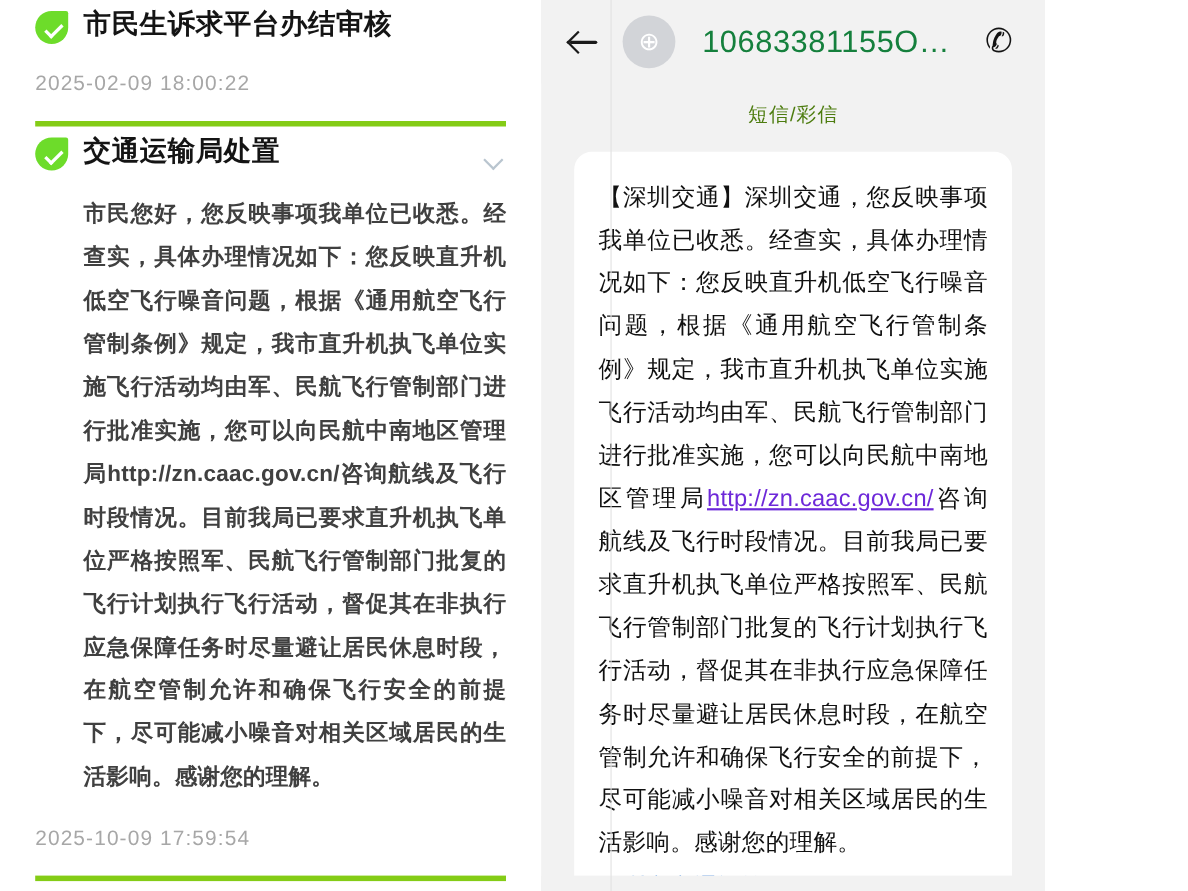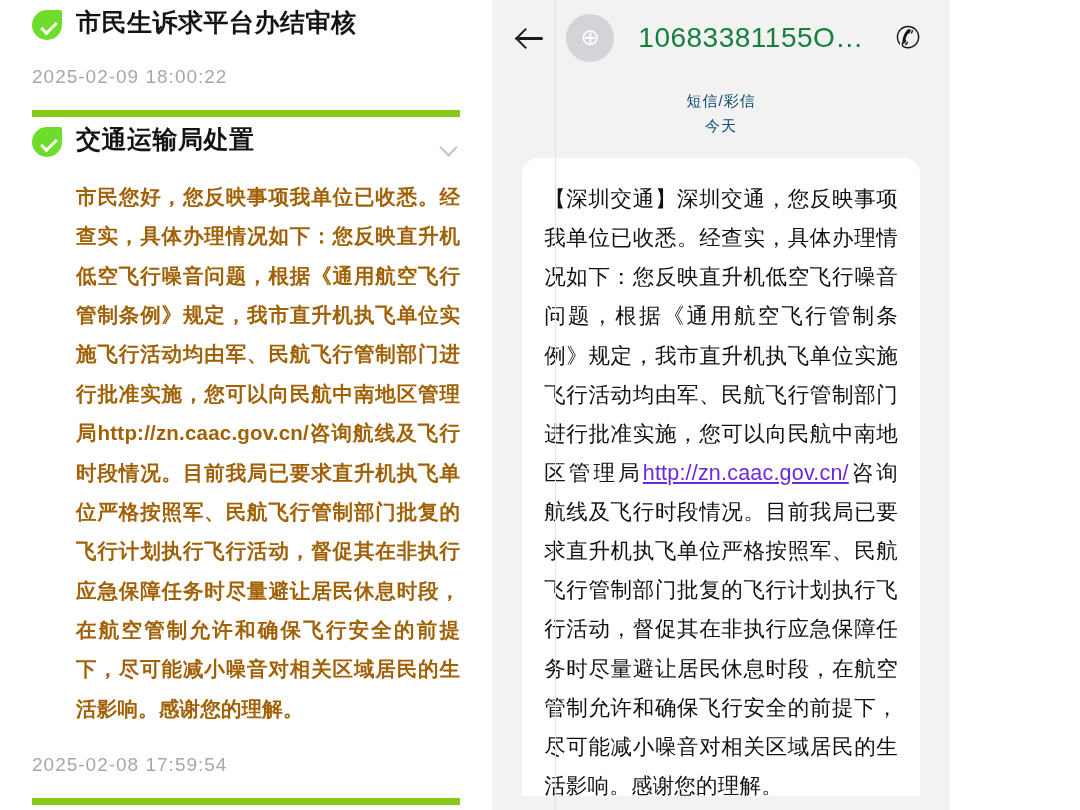--- a/index.html
+++ b/index.html
@@ -76,36 +76,36 @@
     position: absolute;
     left: 4px; top: 4px;
     width: 11px; height: 11px;
     border-right: 2px solid #b9c5cf;
     border-bottom: 2px solid #b9c5cf;
     transform: rotate(45deg);
   }
   .entry-body {
     font-size: 20.5px;
     line-height: 1.92;
-    color: #a16207;
+    color: #404040;
     font-weight: bold;
     letter-spacing: 0.2px;
     padding-left: 44px;
     padding-top: 18px;
     text-align: justify;
   }
   .timestamp {
     font-size: 19px;
     color: #a7a7a7;
     padding-left: 0px;
     letter-spacing: 1px;
   }
   .ts-row {
     padding: 26px 0 22px 0;
-    border-bottom: 7px solid #84cc16;
+    border-bottom: 5px solid #84cc16;
   }
   .ts-row.no-border { border-bottom: none; }
 
   
   .right-panel {
     width: 525px;
     height: 810px;
     background: #f2f2f2;
     position: relative;
     overflow: hidden;
@@ -171,22 +171,22 @@
     flex: 0 0 40px;
     position: relative;
     cursor: pointer;
     font-size: 30px;
     color: #141414;
     text-align: center;
     line-height: 40px;
   }
   .meta-line {
     text-align: center;
-    font-size: 15px;
-    color: #0c4a6e;
+    font-size: 18px;
+    color: #4d7c0f;
     margin-top: 16px;
     letter-spacing: 1px;
   }
   .meta-line.second { margin-top: 6px; }
 
   .bubble-wrap { padding: 22px 30px 0 30px; }
   .bubble {
     background: #ffffff;
     border-radius: 16px;
     padding: 22px 22px 20px 22px;
@@ -237,21 +237,21 @@
     </div>
 
     <div class="entry">
       <div class="entry-head">
         <span class="leaf-icon"></span>
         <div class="entry-title">交通运输局处置</div>
         <span class="chevron"></span>
       </div>
       <div class="entry-body">市民您好，您反映事项我单位已收悉。经查实，具体办理情况如下：您反映直升机低空飞行噪音问题，根据《通用航空飞行管制条例》规定，我市直升机执飞单位实施飞行活动均由军、民航飞行管制部门进行批准实施，您可以向民航中南地区管理局http://zn.caac.gov.cn/咨询航线及飞行时段情况。目前我局已要求直升机执飞单位严格按照军、民航飞行管制部门批复的飞行计划执行飞行活动，督促其在非执行应急保障任务时尽量避让居民休息时段，在航空管制允许和确保飞行安全的前提下，尽可能减小噪音对相关区域居民的生活影响。感谢您的理解。</div>
       <div class="ts-row">
-        <div class="timestamp">2025-02-08 17:59:54</div>
+        <div class="timestamp">2025-10-09 17:59:54</div>
       </div>
     </div>
 
     <div class="entry">
       <div class="ts-row no-border">
         
       </div>
     </div>
 
   </div>
@@ -263,21 +263,20 @@
     <div class="rp-header">
       <span class="back-arrow"></span>
       <span class="avatar-circle">
         <span class="bell">⊕</span>
       </span>
       <div class="rp-title">10683381155O…</div>
       <span class="phone-icon">✆</span>
     </div>
 
     <div class="meta-line">短信/彩信</div>
-    <div class="meta-line second">今天</div>
 
     <div class="bubble-wrap">
       <div class="bubble">
         <span>【深圳交通】深圳交通，您反映事项我单位已收悉。经查实，具体办理情况如下：您反映直升机低空飞行噪音问题，根据《通用航空飞行管制条例》规定，我市直升机执飞单位实施飞行活动均由军、民航飞行管制部门进行批准实施，您可以向民航中南地区管理局</span><a href="#">http://zn.caac.gov.cn/</a><span>咨询航线及飞行时段情况。目前我局已要求直升机执飞单位严格按照军、民航飞行管制部门批复的飞行计划执行飞行活动，督促其在非执行应急保障任务时尽量避让居民休息时段，在航空管制允许和确保飞行安全的前提下，尽可能减小噪音对相关区域居民的生活影响。感谢您的理解。</span><br><span class="sig">深圳市交通运输局</span>
       </div>
       <div class="bubble-foot">
         
         
       </div>
     </div>

